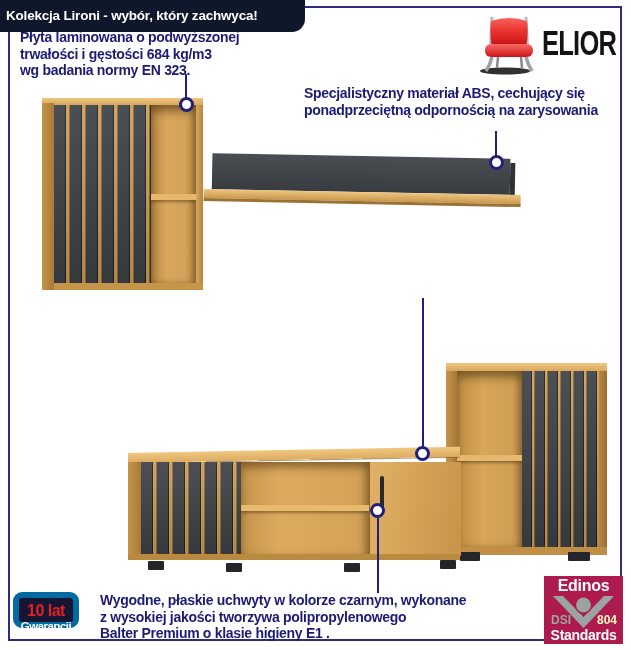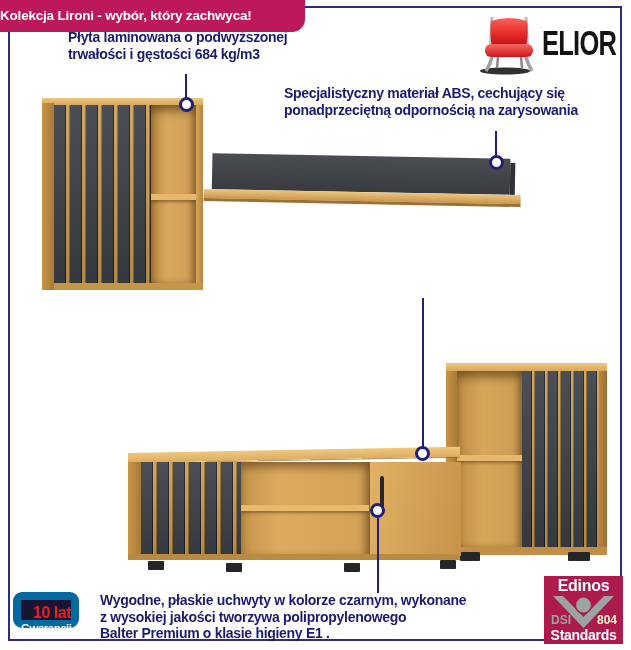--- a/index.html
+++ b/index.html
@@ -8,31 +8,31 @@
     background:#ffffff; font-family:"Liberation Sans", sans-serif;
   }
   
   .frame {
     position:absolute; left:8px; top:6px; width:614px; height:635px;
     box-sizing:border-box; border:2px solid #2d2d80; z-index:1;
   }
   
   .banner {
     position:absolute; left:0; top:0; width:305px; height:32px; z-index:40;
-    background:#be185d; color:#ffffff; font-weight:bold; font-size:13.5px;
-    letter-spacing:-0.2px; line-height:32px; padding-left:0;
+    background:#0f172a; color:#ffffff; font-weight:bold; font-size:13.5px;
+    letter-spacing:-0.2px; line-height:32px; padding-left:6px;
     box-sizing:border-box; border-radius:0 0 13px 0; white-space:nowrap;
   }
   
   .note {
     position:absolute; color:#1b1b75; font-weight:bold; font-size:14px;
     line-height:16.5px; letter-spacing:-0.3px; white-space:nowrap; z-index:20;
   }
-  #note-board   { left:20px;  top:29px;margin-left:48px;  }
-  #note-abs     { left:284px; top:85px;  }
+  #note-board   { left:20px;  top:29px;  }
+  #note-abs     { left:304px; top:85px;  }
   #note-set     { left:233px; top:261px; }
   #note-handles { left:100px; top:592px; }
 
   
   .vline { position:absolute; width:2px; background:#20207c; z-index:25; }
   #l1 { left:185px; top:74px;  height:25px; }
   #l2 { left:495px; top:131px; height:27px; }
   #l3 { left:422px; top:298px; height:151px; }
   #l4 { left:377px; top:518px; height:75px; }
   .marker {
@@ -125,22 +125,22 @@
   .sc-shelf  { left:11px; top:92px; width:65px; height:6px; background:#e6b76c; box-shadow:0 2px 3px rgba(60,40,10,.45); }
   .sc-door   { left:76px; top:8px; width:77px; height:176px; }
   .sc-right  { left:153px; top:8px; width:8px; height:176px; background:linear-gradient(90deg,#b8873f,#9a6f31); }
   .sc-bottom { left:0; top:184px; width:161px; height:8px; background:#c08e44; }
   .sc-f1 { left:14px;  top:189px; width:20px; height:9px; }
   .sc-f2 { left:122px; top:189px; width:22px; height:9px; }
 
   
   .warranty {
     position:absolute; left:13px; top:592px; width:66px; height:36px; z-index:40;
-    background:#161633; border:8px solid #0369a1; border-radius:9px;
-    box-sizing:border-box; text-align:right;
+    background:#161633; border:6px solid #0369a1; border-radius:9px;
+    box-sizing:border-box; text-align:center;
   }
   .w1 { color:#e42028; font-weight:bold; font-size:16px; line-height:19px; margin-top:3px; letter-spacing:-0.5px; }
   .w2 { color:#ffffff; font-weight:bold; font-size:11.5px; line-height:13px; letter-spacing:-0.5px; }
 
   
   .edinos {
     position:absolute; left:544px; top:576px; width:79px; height:68px;
     background:#ad1a4d; z-index:41; overflow:hidden;
   }
   .ed-title { position:absolute; left:0; top:1px; width:100%; text-align:center;
@@ -156,20 +156,21 @@
 
 <div id="stage">
 
   <div class="frame"></div>
 
   <div class="banner">Kolekcja Lironi - wybór, który zachwyca!</div>
 
   <div class="note" id="note-board">
     <div>Płyta laminowana o podwyższonej</div>
     <div>trwałości i gęstości 684 kg/m3</div>
+    <div>wg badania normy EN 323.</div>
   </div>
   <div class="note" id="note-abs">
     <div>Specjalistyczny materiał ABS, cechujący się</div>
     <div>ponadprzeciętną odpornością na zarysowania</div>
   </div>
   <div class="note" id="note-handles">
     <div>Wygodne, płaskie uchwyty w kolorze czarnym, wykonane</div>
     <div>z wysokiej jakości tworzywa polipropylenowego</div>
     <div>Balter Premium o klasie higieny E1 .</div>
   </div>

